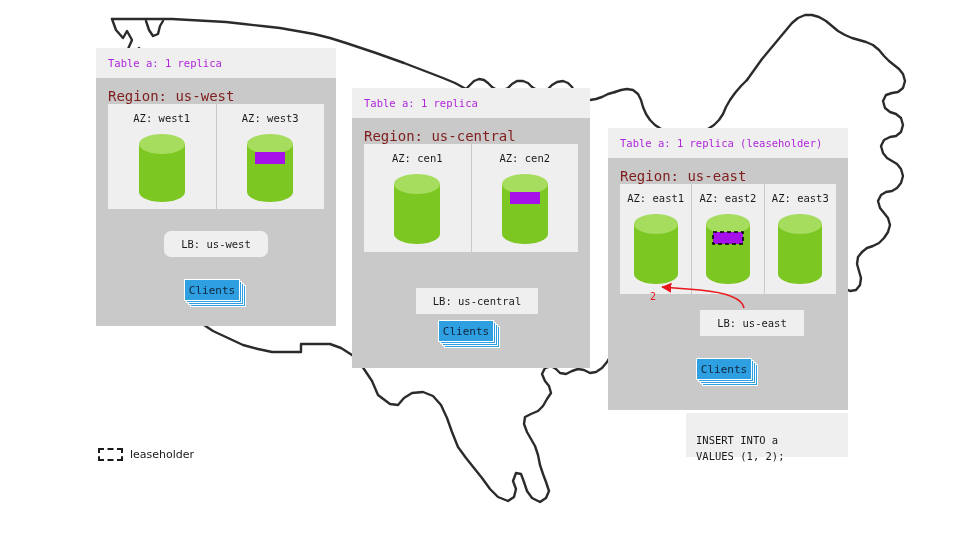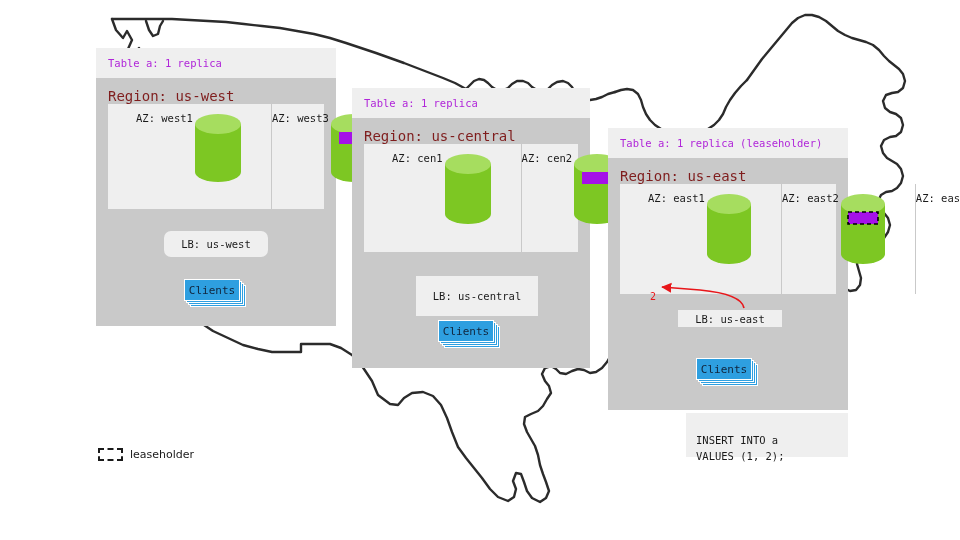--- a/index.html
+++ b/index.html
@@ -39,24 +39,23 @@
   }
   .az-row{
     position:relative;
     margin:0 12px;
     background:#efefef;
     display:flex;
   }
   .az{
     flex:1 1 0;
     position:relative;
-    display:flex;align-items:flex-start;
+    display:flex;flex-direction:column;align-items:center;
     padding-top:8px;
     box-sizing:border-box;
-    margin-left:28px;
   }
   .az + .az{border-left:1px solid #c9c9c9;}
   .az-label{
     font-size:10.5px;color:#1a1a1a;white-space:nowrap;
     margin-bottom:8px;
   }
   .cyl{position:relative;}
   .cyl svg{display:block;}
   .lb{
     position:absolute;
@@ -227,21 +226,21 @@
         <span class="cyl">
           <svg width="50" height="74" viewBox="0 0 50 74">
             <path d="M2,12 L2,62 A23,10 0 0 0 48,62 L48,12 Z" fill="#7dc723"></path>
             <ellipse cx="25" cy="12" rx="23" ry="10" fill="#a6dd5f"></ellipse>
             <rect x="10" y="20" width="30" height="12" fill="#a511e8"></rect>
           </svg>
         </span>
       </div>
     </div>
 
-    <div class="lb" style="left:64px;top:188px;width:122px;height:40px;">LB: us-central</div>
+    <div class="lb" style="left:64px;top:200px;width:122px;height:26px;">LB: us-central</div>
 
     <div class="clients" style="left:86px;top:232px;width:66px;height:30px;">
       <div class="stack" style="left:6px;top:6px;width:56px;height:22px;"></div>
       <div class="stack" style="left:4px;top:4px;width:56px;height:22px;"></div>
       <div class="stack" style="left:2px;top:2px;width:56px;height:22px;"></div>
       <div class="front" style="width:56px;height:22px;">Clients</div>
     </div>
   </div>
 
   <div class="region" style="left:608px;top:128px;width:240px;height:282px;">
@@ -274,21 +273,21 @@
         <span class="az-label">AZ: east3</span>
         <span class="cyl">
           <svg width="48" height="74" viewBox="0 0 48 74">
             <path d="M2,12 L2,62 A22,10 0 0 0 46,62 L46,12 Z" fill="#7dc723"></path>
             <ellipse cx="24" cy="12" rx="22" ry="10" fill="#a6dd5f"></ellipse>
           </svg>
         </span>
       </div>
     </div>
 
-    <div class="lb" style="left:70px;top:182px;width:104px;height:17px;">LB: us-east</div>
+    <div class="lb" style="left:92px;top:182px;width:104px;height:26px;">LB: us-east</div>
 
     <div class="clients" style="left:88px;top:230px;width:66px;height:30px;">
       <div class="stack" style="left:6px;top:6px;width:56px;height:22px;"></div>
       <div class="stack" style="left:4px;top:4px;width:56px;height:22px;"></div>
       <div class="stack" style="left:2px;top:2px;width:56px;height:22px;"></div>
       <div class="front" style="width:56px;height:22px;">Clients</div>
     </div>
   </div>
 
   <svg class="arrow-layer" viewBox="0 0 960 540">

